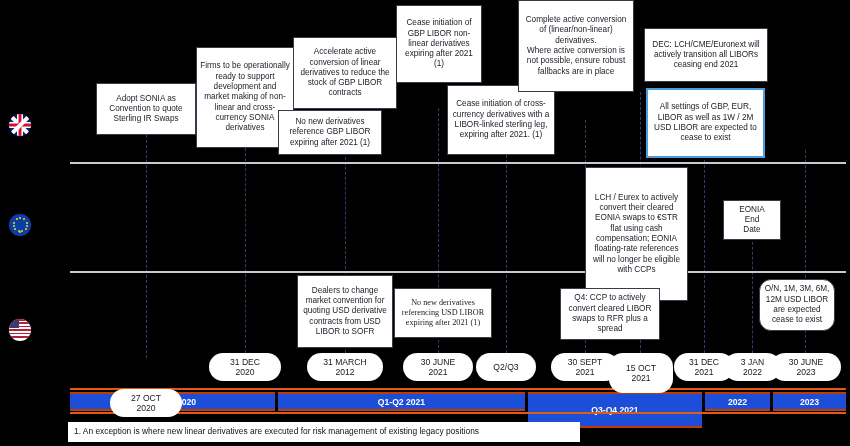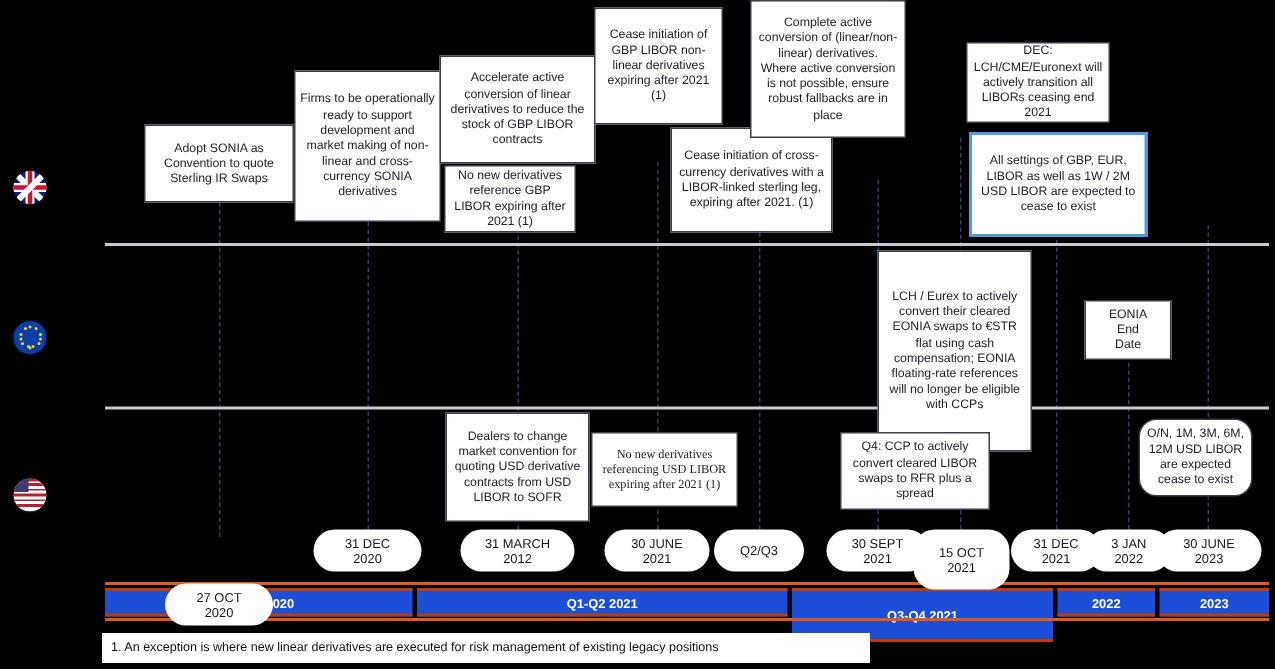--- a/index.html
+++ b/index.html
@@ -122,26 +122,26 @@
       <div class="stripe" style="top:10.2px;"></div>
       <div class="stripe" style="top:13.6px;"></div>
       <div class="stripe" style="top:17px;"></div>
       <div class="canton"></div>
     </div>
   </div>
 
   <div class="box" style="left:96px;top:83px;width:100px;height:52px;">Adopt SONIA as Convention to quote Sterling IR Swaps</div>
   <div class="box" style="left:196px;top:47px;width:98px;height:101px;">Firms to be operationally ready to support development and market making of non-linear and cross-currency SONIA derivatives</div>
   <div class="box" style="left:293px;top:37px;width:104px;height:72px;">Accelerate active conversion of linear derivatives to reduce the stock of GBP LIBOR contracts</div>
-  <div class="box" style="left:296px;top:110px;width:88px;height:45px;">No new derivatives reference GBP LIBOR expiring after 2021 (1)</div>
+  <div class="box" style="left:278px;top:110px;width:104px;height:45px;">No new derivatives reference GBP LIBOR expiring after 2021 (1)</div>
   <div class="box" style="left:396px;top:5px;width:86px;height:78px;">Cease initiation of GBP LIBOR non-linear derivatives expiring after 2021 (1)</div>
   <div class="box" style="left:447px;top:85px;width:108px;height:70px;">Cease initiation of cross-currency derivatives with a LIBOR-linked sterling leg, expiring after 2021. (1)</div>
-  <div class="box" style="left:500px;top:0px;width:104px;height:92px;">Complete active conversion of (linear/non-linear) derivatives.
+  <div class="box" style="left:518px;top:0px;width:116px;height:92px;">Complete active conversion of (linear/non-linear) derivatives.
 Where active conversion is not possible, ensure robust fallbacks are in place</div>
-  <div class="box" style="left:644px;top:28px;width:96px;height:54px;">DEC: LCH/CME/Euronext will actively transition all LIBORs ceasing end 2021</div>
+  <div class="box" style="left:644px;top:28px;width:124px;height:54px;">DEC: LCH/CME/Euronext will actively transition all LIBORs ceasing end 2021</div>
   <div class="box blue" style="left:646px;top:88px;width:119px;height:70px;">All settings of GBP, EUR, LIBOR  as well as 1W / 2M USD LIBOR are expected to cease to exist</div>
 
   <div class="box" style="left:585px;top:167px;width:103px;height:134px;">LCH / Eurex to actively convert their cleared EONIA swaps to €STR flat using cash compensation; EONIA floating-rate references will no longer be eligible with CCPs</div>
   <div class="box" style="left:723px;top:200px;width:58px;height:40px;">EONIA
 End
 Date</div>
 
   <div class="box" style="left:297px;top:275px;width:96px;height:73px;">Dealers to change market convention for quoting USD derivative contracts from USD LIBOR to SOFR</div>
   <div class="box" style="left:394px;top:288px;width:98px;height:50px;font-family:Liberation Serif, serif;">No new derivatives referencing USD LIBOR expiring after 2021 (1)</div>
   <div class="box" style="left:560px;top:288px;width:100px;height:52px;">Q4: CCP to actively convert cleared LIBOR swaps to RFR plus a spread</div>

